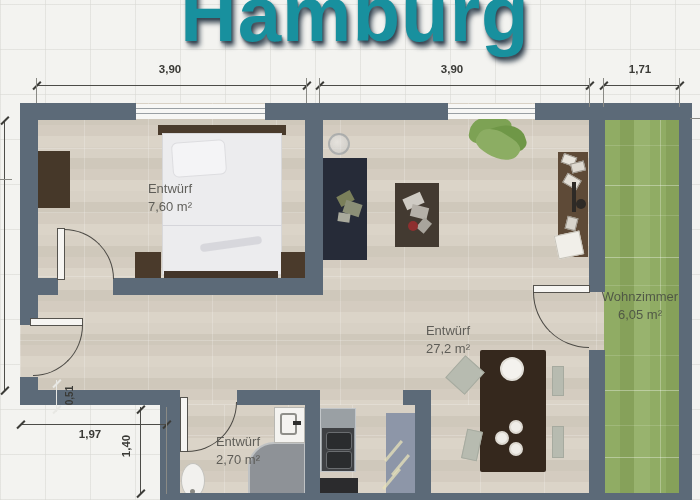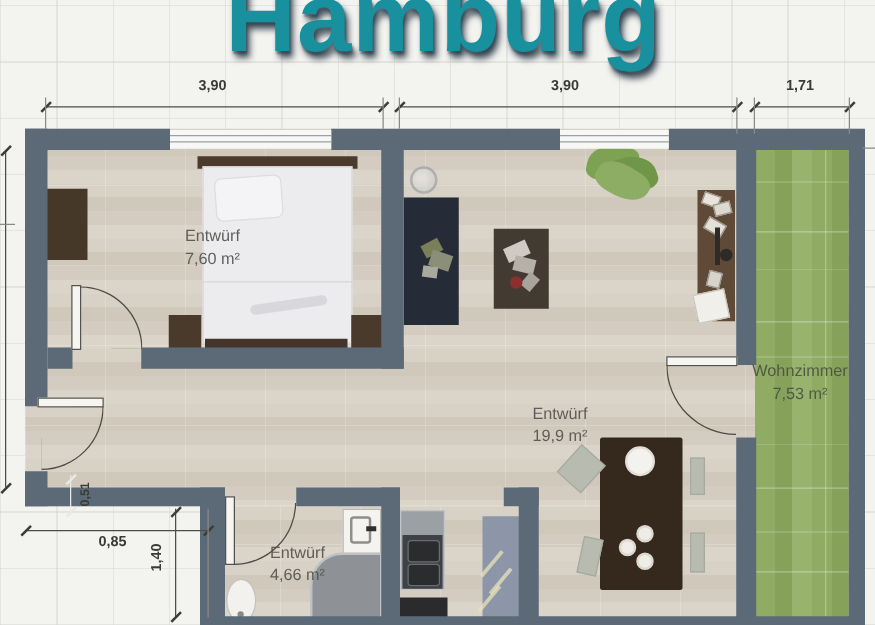--- a/index.html
+++ b/index.html
@@ -154,29 +154,29 @@
   <div class="arc br" style="left:187px;top:402px;width:50px;height:50px;"></div>
   <div class="door-panel" style="left:533px;top:285px;width:57px;height:8px;"></div>
   <div class="arc bl" style="left:533px;top:292px;width:56px;height:56px;"></div>
 
   <div class="room-label" style="left:120px;top:180px;width:100px;">
     <span>Entwürf</span><br>
     <span>7,60 m²</span>
   </div>
   <div class="room-label" style="left:398px;top:322px;width:100px;">
     <span>Entwürf</span><br>
-    <span>19,9 m²</span>
+    <span>27,2 m²</span>
   </div>
   <div class="room-label" style="left:188px;top:433px;width:100px;">
     <span>Entwürf</span><br>
-    <span>4,66 m²</span>
+    <span>2,70 m²</span>
   </div>
   <div class="room-label" style="left:590px;top:288px;width:100px;color:#4c5244;">
     <span>Wohnzimmer</span><br>
-    <span>7,53 m²</span>
+    <span>6,05 m²</span>
   </div>
 
   <div class="dline" style="left:36px;top:85px;width:270px;height:1px;"></div>
   <div class="dline" style="left:319px;top:85px;width:270px;height:1px;"></div>
   <div class="dline" style="left:603px;top:85px;width:76px;height:1px;"></div>
   <div class="tick" style="left:36px;top:80px;"></div>
   <div class="tick" style="left:306px;top:80px;"></div>
   <div class="tick" style="left:319px;top:80px;"></div>
   <div class="tick" style="left:589px;top:80px;"></div>
   <div class="tick" style="left:603px;top:80px;"></div>
@@ -193,21 +193,21 @@
 
   <div class="dline" style="left:4px;top:120px;width:1px;height:270px;"></div>
   <div class="tick" style="left:4px;top:115px;"></div>
   <div class="tick" style="left:4px;top:385px;"></div>
   <div class="dext" style="left:0px;top:179px;width:12px;height:1px;"></div>
 
   <div class="dline" style="left:20px;top:424px;width:146px;height:1px;"></div>
   <div class="tick" style="left:20px;top:419px;"></div>
   <div class="tick" style="left:166px;top:419px;"></div>
   <div class="dext" style="left:166px;top:407px;width:1px;height:87px;"></div>
-  <div class="dim-label" style="left:60px;top:428px;width:60px;">0,85</div>
+  <div class="dim-label" style="left:60px;top:428px;width:60px;">1,97</div>
   <div class="dline" style="left:140px;top:407px;width:1px;height:87px;"></div>
   <div class="tick" style="left:140px;top:404px;"></div>
   <div class="tick" style="left:140px;top:488px;"></div>
   <div class="dim-label" style="left:106px;top:440px;width:40px;transform:rotate(-90deg);">1,40</div>
   <div class="dline" style="left:56px;top:380px;width:1px;height:32px;background:#e8e8e4;"></div>
   <div class="tick" style="left:56px;top:378px;background:#e8e8e4;"></div>
   <div class="tick" style="left:56px;top:404px;background:#e8e8e4;"></div>
   <div class="dim-label" style="left:51px;top:390px;width:36px;font-size:10px;transform:rotate(-90deg);">0,51</div>
 
   <div class="dext" style="left:690px;top:118px;width:10px;height:1px;"></div>

